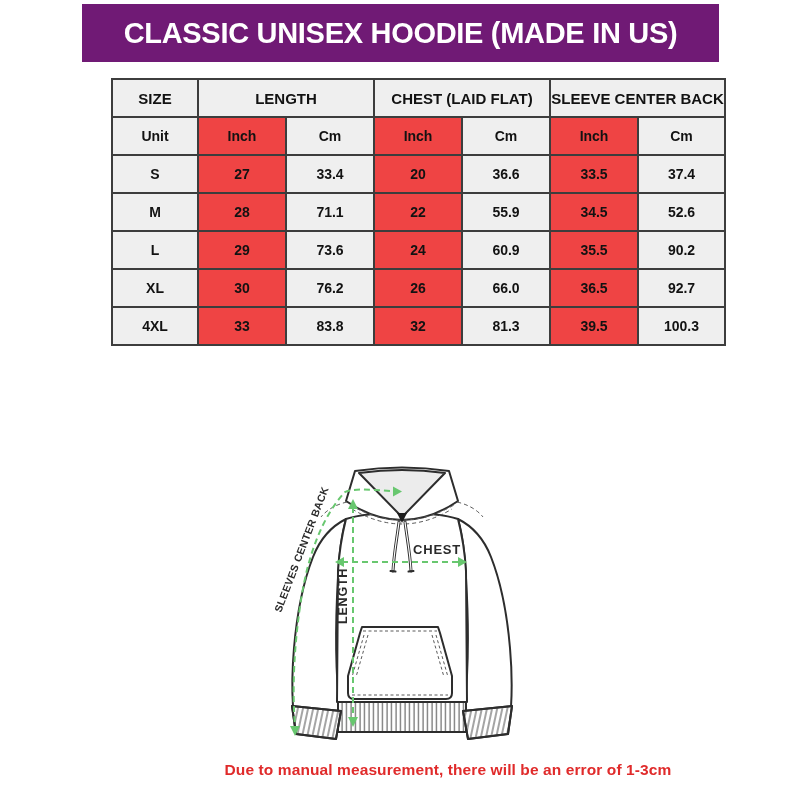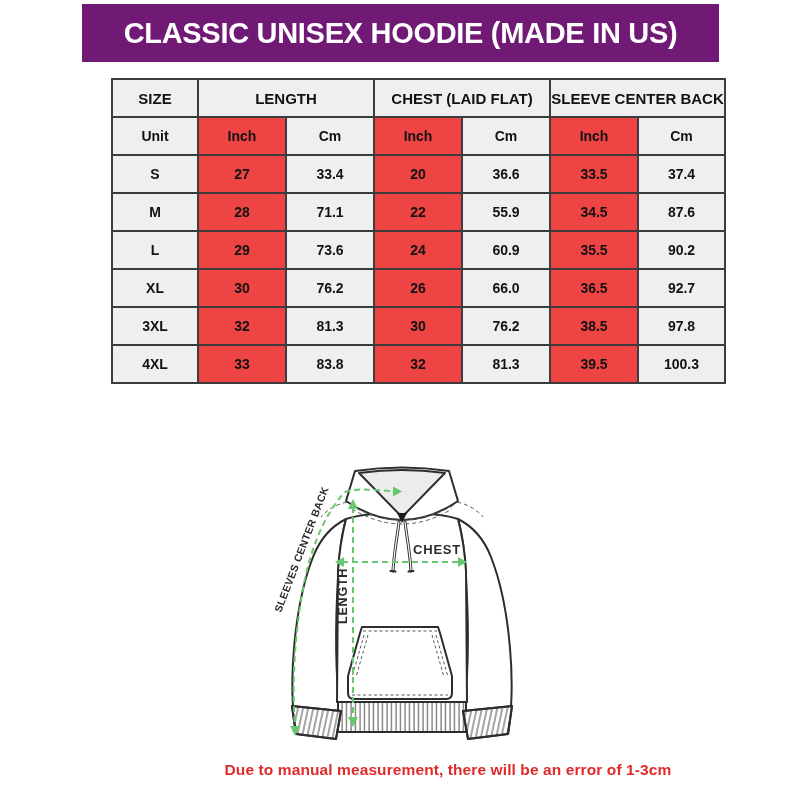--- a/index.html
+++ b/index.html
@@ -75,48 +75,39 @@
     <td class="w">33.5</td>
     <td class="g">37.4</td>
   </tr>
   <tr>
     <td class="g">M</td>
     <td class="w">28</td>
     <td class="g">71.1</td>
     <td class="w">22</td>
     <td class="g">55.9</td>
     <td class="w">34.5</td>
-    <td class="g">87.6</td>
+    <td class="g">52.6</td>
   </tr>
   <tr>
     <td class="g">L</td>
     <td class="w">29</td>
     <td class="g">73.6</td>
     <td class="w">24</td>
     <td class="g">60.9</td>
     <td class="w">35.5</td>
     <td class="g">90.2</td>
   </tr>
   <tr>
     <td class="g">XL</td>
     <td class="w">30</td>
     <td class="g">76.2</td>
     <td class="w">26</td>
     <td class="g">66.0</td>
     <td class="w">36.5</td>
     <td class="g">92.7</td>
-  </tr>
-  <tr>
-    <td class="g">3XL</td>
-    <td class="w">32</td>
-    <td class="g">81.3</td>
-    <td class="w">30</td>
-    <td class="g">76.2</td>
-    <td class="w">38.5</td>
-    <td class="g">97.8</td>
   </tr>
   <tr>
     <td class="g">4XL</td>
     <td class="w">33</td>
     <td class="g">83.8</td>
     <td class="w">32</td>
     <td class="g">81.3</td>
     <td class="w">39.5</td>
     <td class="g">100.3</td>
   </tr>

